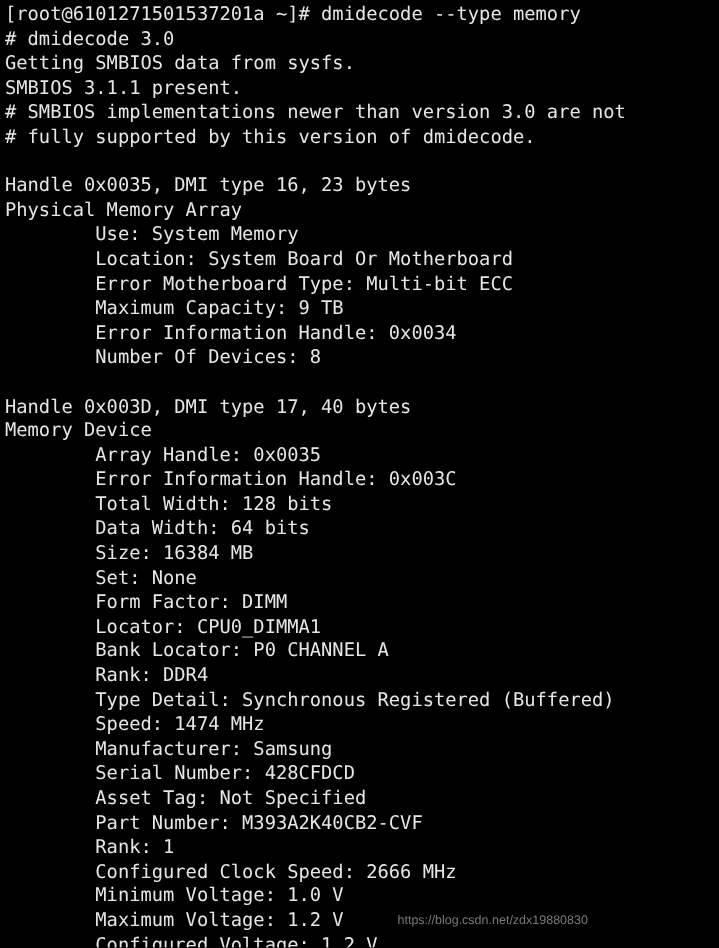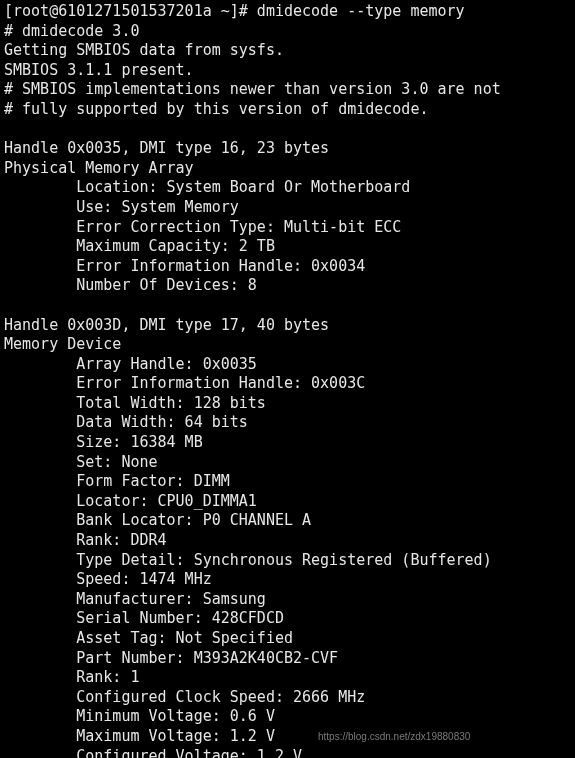--- a/index.html
+++ b/index.html
@@ -56,24 +56,24 @@
   <div id="terminal-output">
       <div class="line">[root@6101271501537201a ~]# dmidecode --type memory</div>
       <div class="line"># dmidecode 3.0</div>
       <div class="line">Getting SMBIOS data from sysfs.</div>
       <div class="line">SMBIOS 3.1.1 present.</div>
       <div class="line"># SMBIOS implementations newer than version 3.0 are not</div>
       <div class="line"># fully supported by this version of dmidecode.</div>
       <div class="line blank"></div>
       <div class="line">Handle 0x0035, DMI type 16, 23 bytes</div>
       <div class="line">Physical Memory Array</div>
+      <div class="line">        Use: System Memory</div>
       <div class="line">        Location: System Board Or Motherboard</div>
-      <div class="line">        Use: System Memory</div>
-      <div class="line">        Error Correction Type: Multi-bit ECC</div>
-      <div class="line">        Maximum Capacity: 2 TB</div>
+      <div class="line">        Error Motherboard Type: Multi-bit ECC</div>
+      <div class="line">        Maximum Capacity: 9 TB</div>
       <div class="line">        Error Information Handle: 0x0034</div>
       <div class="line">        Number Of Devices: 8</div>
       <div class="line blank"></div>
       <div class="line">Handle 0x003D, DMI type 17, 40 bytes</div>
       <div class="line">Memory Device</div>
       <div class="line">        Array Handle: 0x0035</div>
       <div class="line">        Error Information Handle: 0x003C</div>
       <div class="line">        Total Width: 128 bits</div>
       <div class="line">        Data Width: 64 bits</div>
       <div class="line">        Size: 16384 MB</div>
@@ -83,19 +83,19 @@
       <div class="line">        Bank Locator: P0 CHANNEL A</div>
       <div class="line">        Rank: DDR4</div>
       <div class="line">        Type Detail: Synchronous Registered (Buffered)</div>
       <div class="line">        Speed: 1474 MHz</div>
       <div class="line">        Manufacturer: Samsung</div>
       <div class="line">        Serial Number: 428CFDCD</div>
       <div class="line">        Asset Tag: Not Specified</div>
       <div class="line">        Part Number: M393A2K40CB2-CVF</div>
       <div class="line">        Rank: 1</div>
       <div class="line">        Configured Clock Speed: 2666 MHz</div>
-      <div class="line">        Minimum Voltage: 0.6 V</div>
+      <div class="line">        Minimum Voltage: 1.0 V</div>
       <div class="line">        Maximum Voltage: 1.2 V</div>
       <div class="line">        Configured Voltage: 1.2 V</div>
     </div>
 </div>
 
 <div id="watermark">https://blog.csdn.net/zdx19880830</div>
 
 </body></html>

